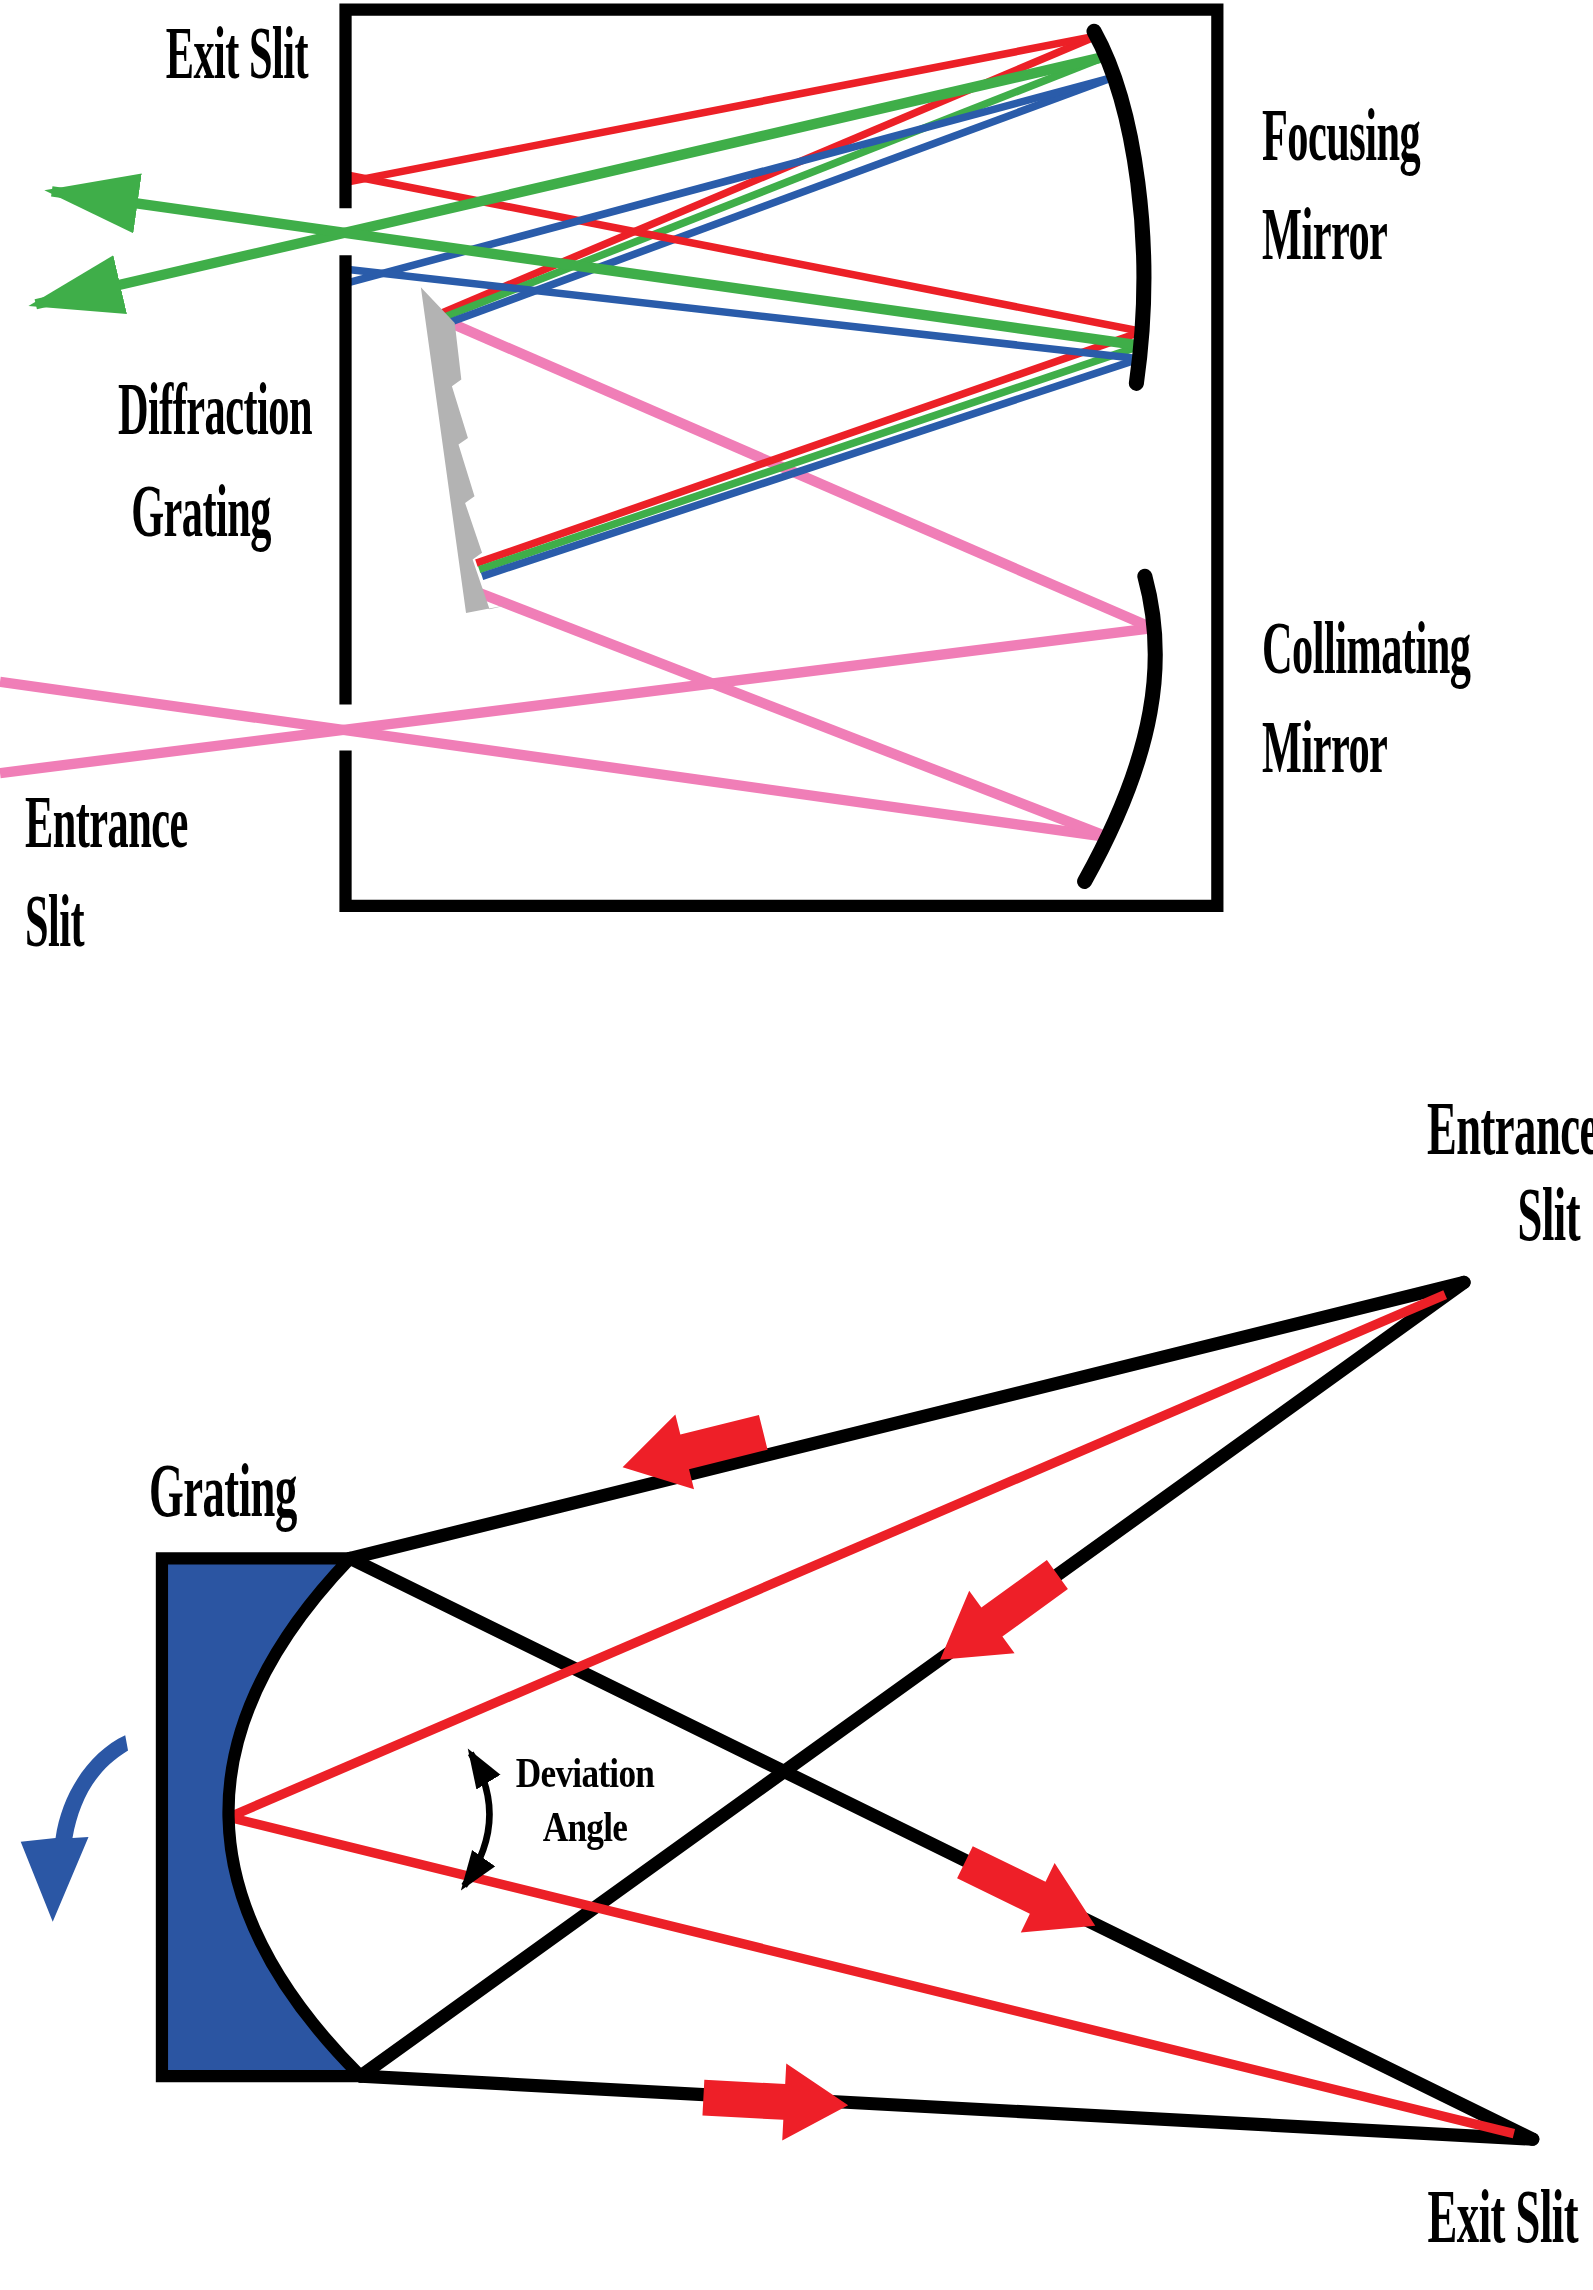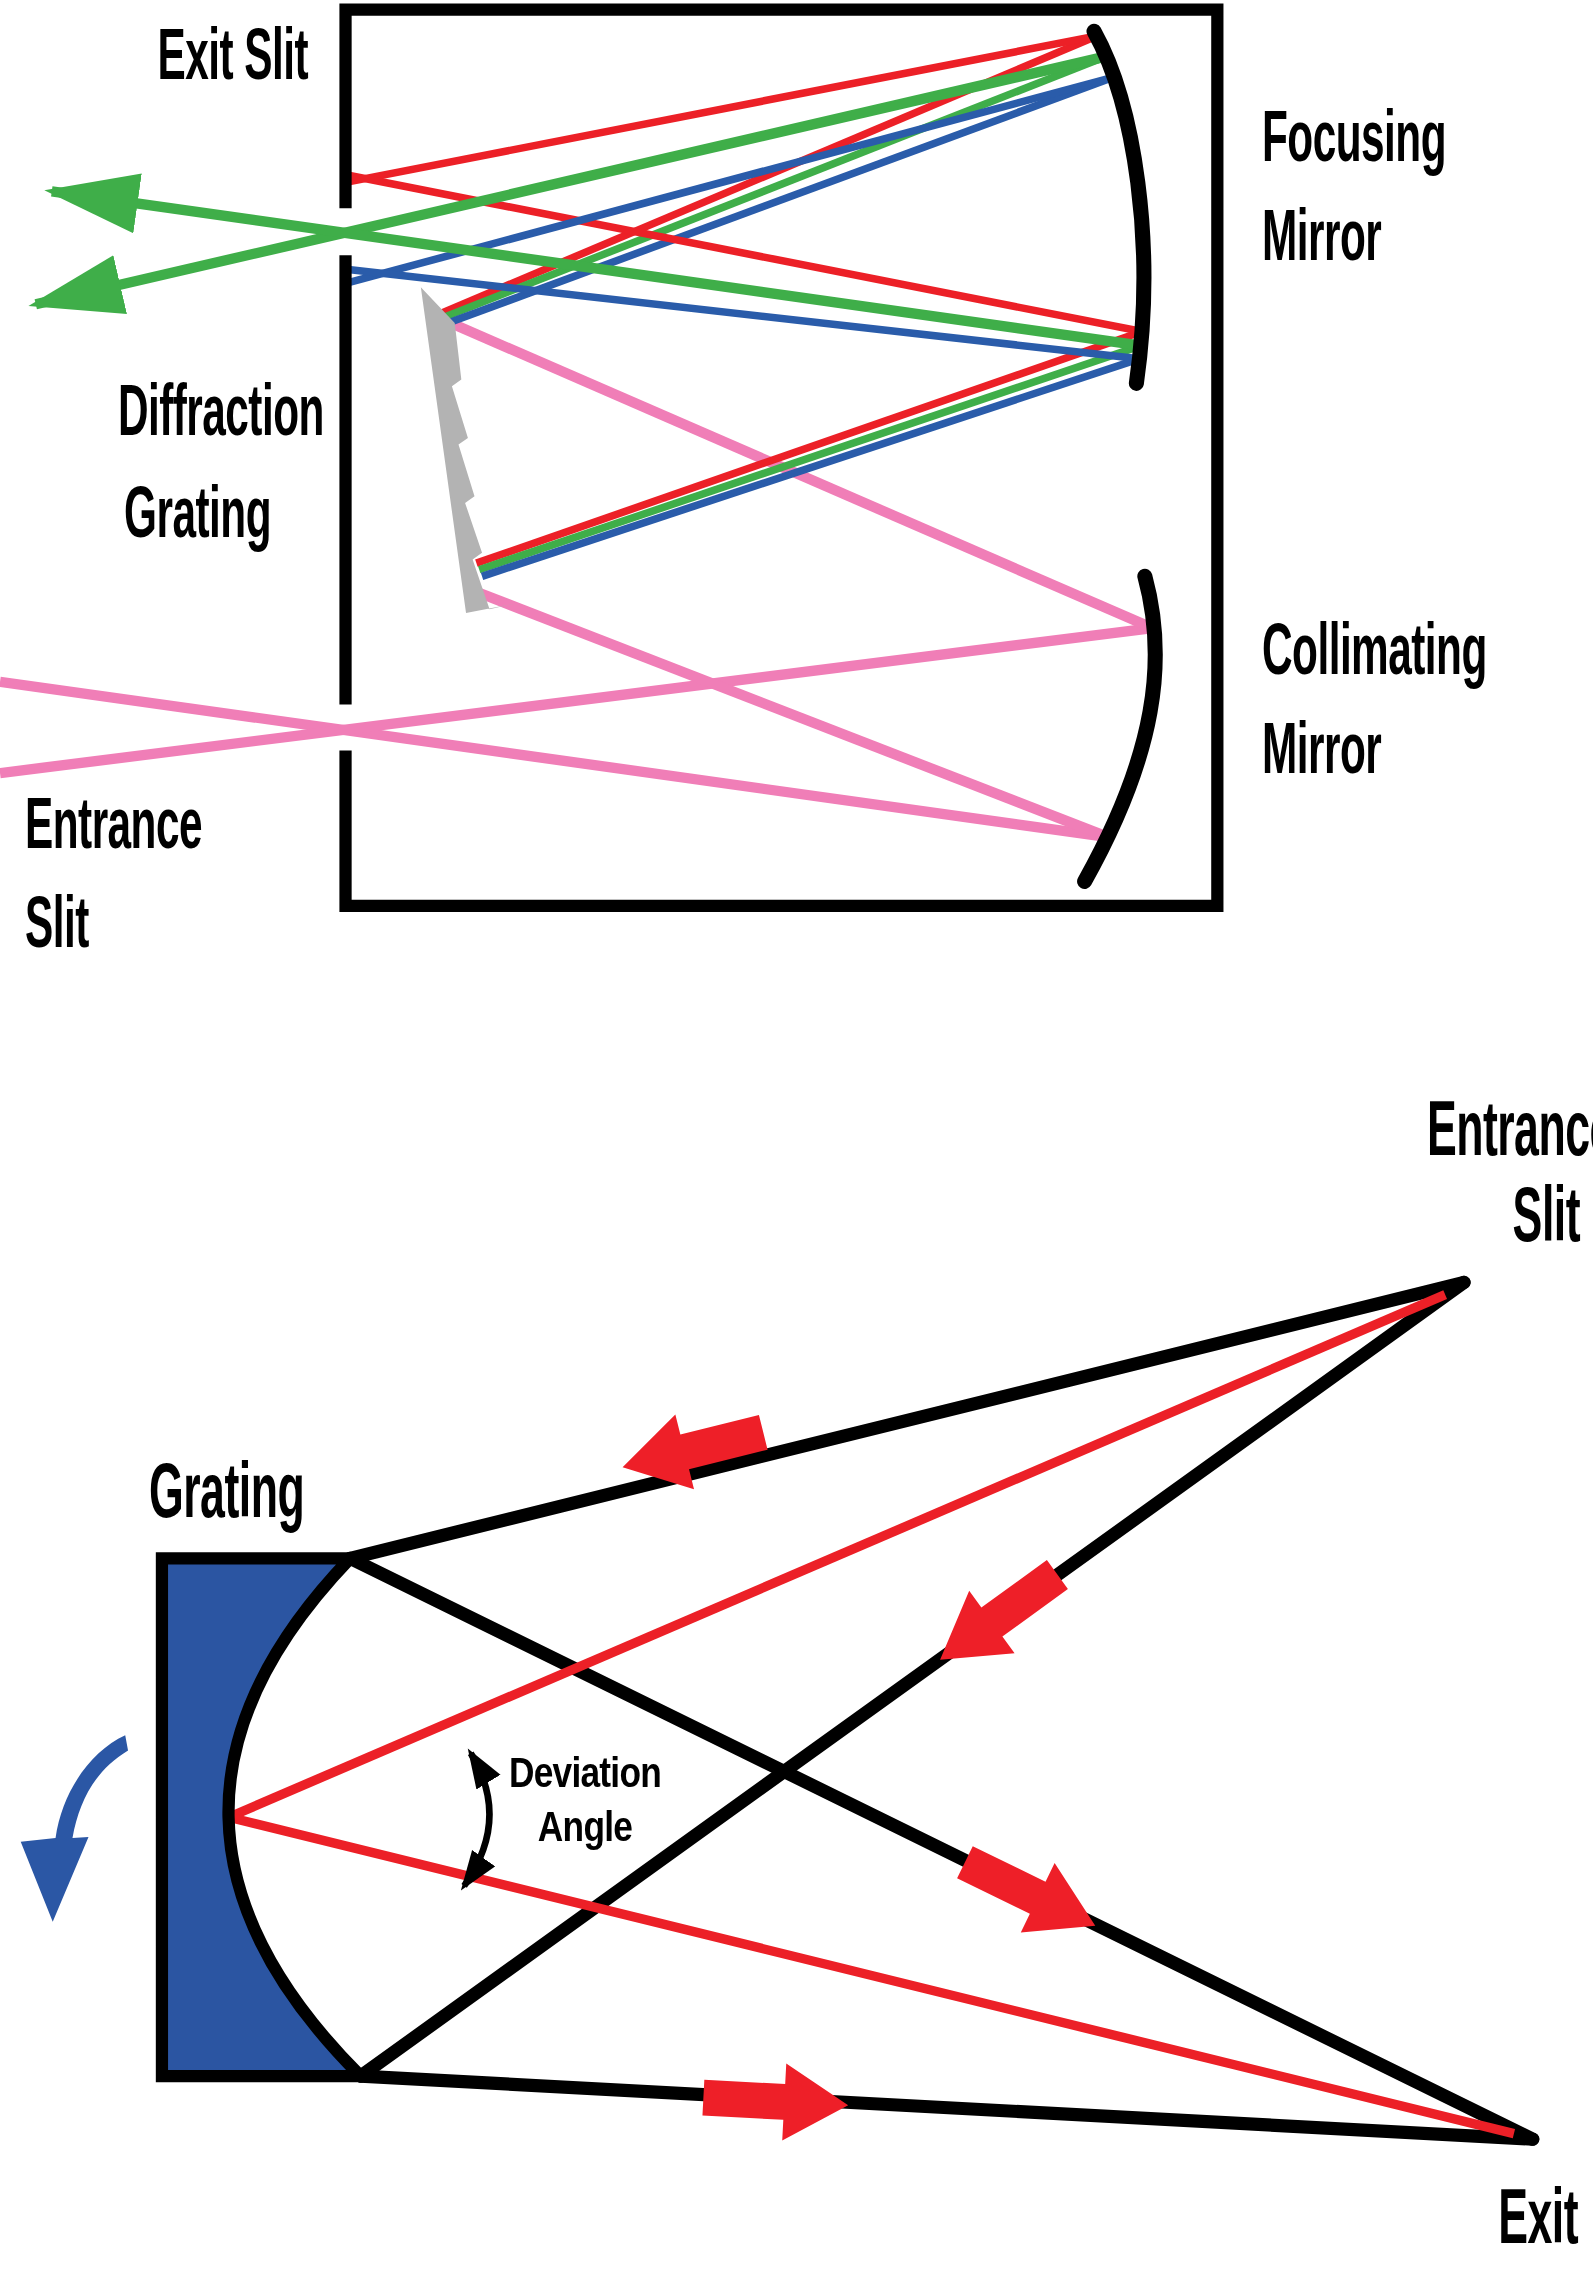--- a/index.html
+++ b/index.html
@@ -1,17 +1,17 @@
 <!DOCTYPE html>
 <html style="--ray-red: #EC2027; --ray-green: #3FAE49; --ray-blue: #2A5CAA; --ray-pink: #F07EB7; --grating-gray: #B3B3B3; --grating-blue: #2B55A2; --outline-black: #000000; --arrow-red: #EE1F28; --rotation-arrow-blue: #2B57A5;font-size:15px"><head>
 <meta charset="utf-8">
 <style>
   html,body{margin:0;padding:0;background:#ffffff;}
   .stage{position:relative;width:1593px;height:2290px;overflow:hidden;
-         font-family:Liberation Sans, sans-serif;background:#fff;}
+         font-family:Liberation Serif, serif;background:#fff;}
   svg{position:absolute;left:0;top:0;}
 
   .lbl{position:absolute;font-weight:bold;color:#000;white-space:pre-line;
        line-height:1.35;letter-spacing:-0.9px;}
   .sqz{transform:scaleX(0.58);}
   .lbl-exit-top{left:44px;top:4.7px;width:264px;text-align:right;font-size:73px;transform-origin:100% 0;}
   .lbl-diff{left:6.6px;top:359px;width:264px;text-align:right;font-size:73px;transform-origin:100% 0;line-height:1.4;}
   .lbl-ent-top{left:25.4px;top:774px;width:320px;font-size:73px;transform-origin:0 0;}
   .lbl-foc{left:1262px;top:87px;width:320px;font-size:73px;transform-origin:0 0;}
   .lbl-col{left:1262px;top:600px;width:339px;font-size:73px;transform-origin:0 0;}

